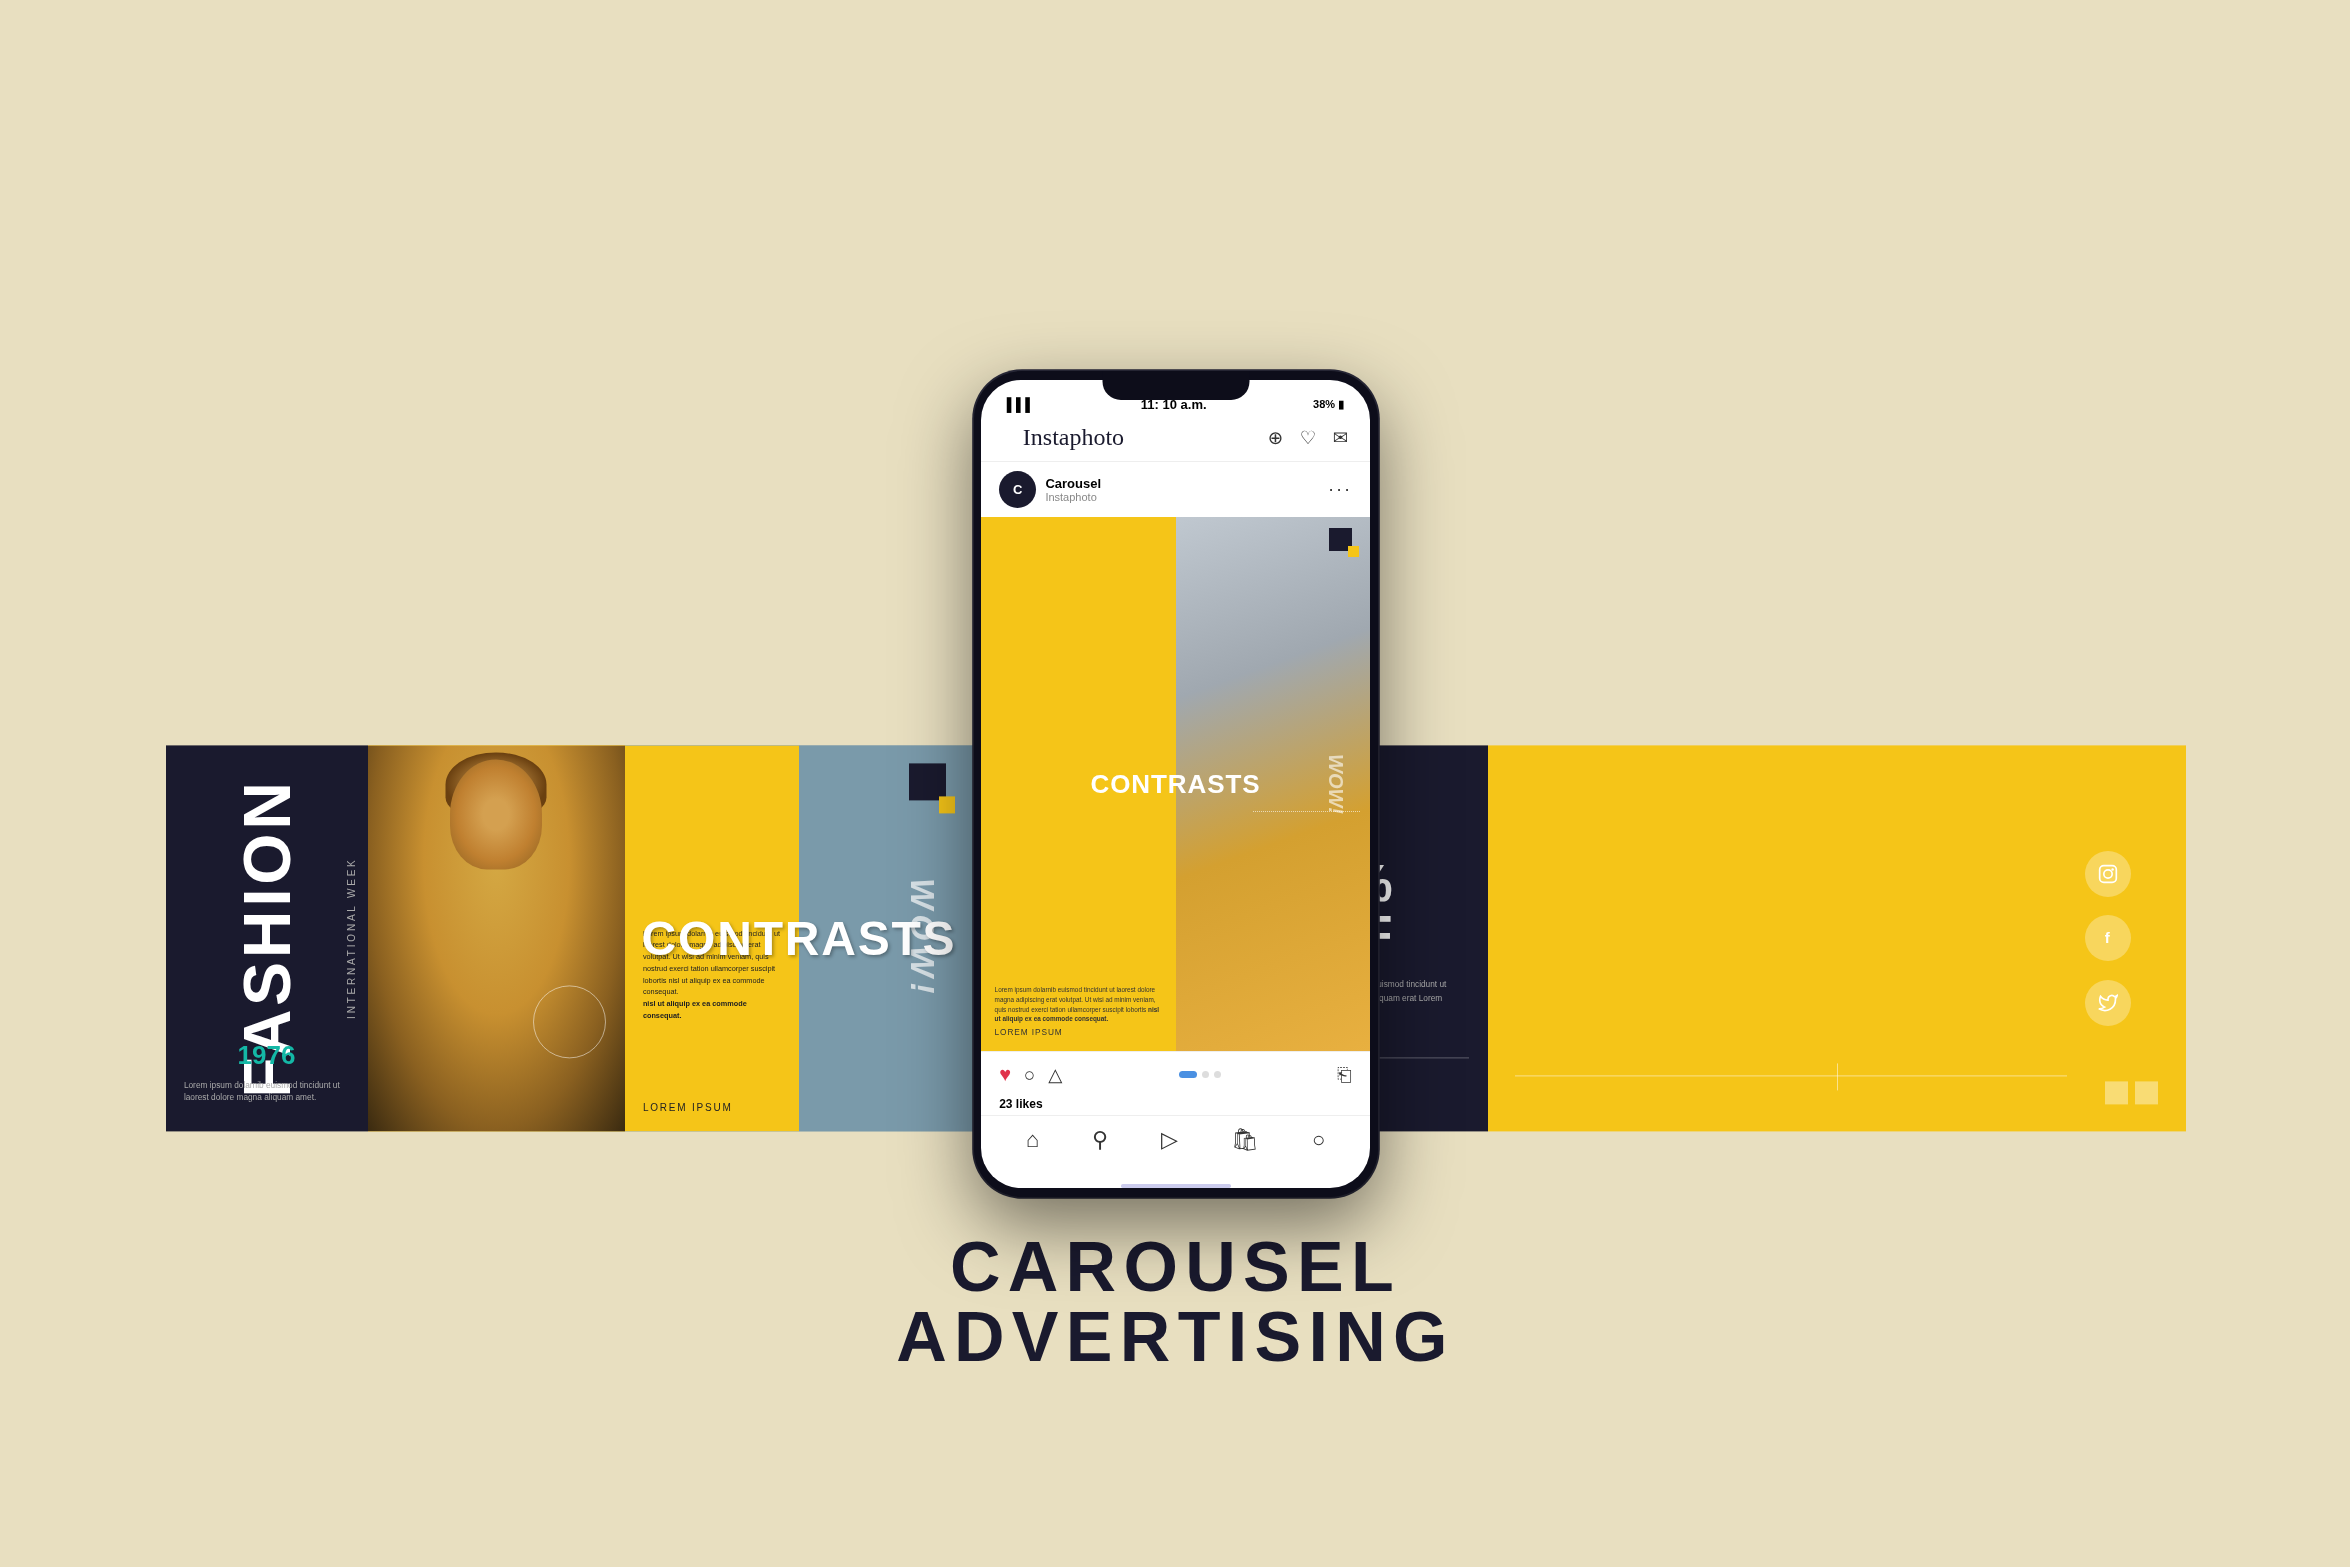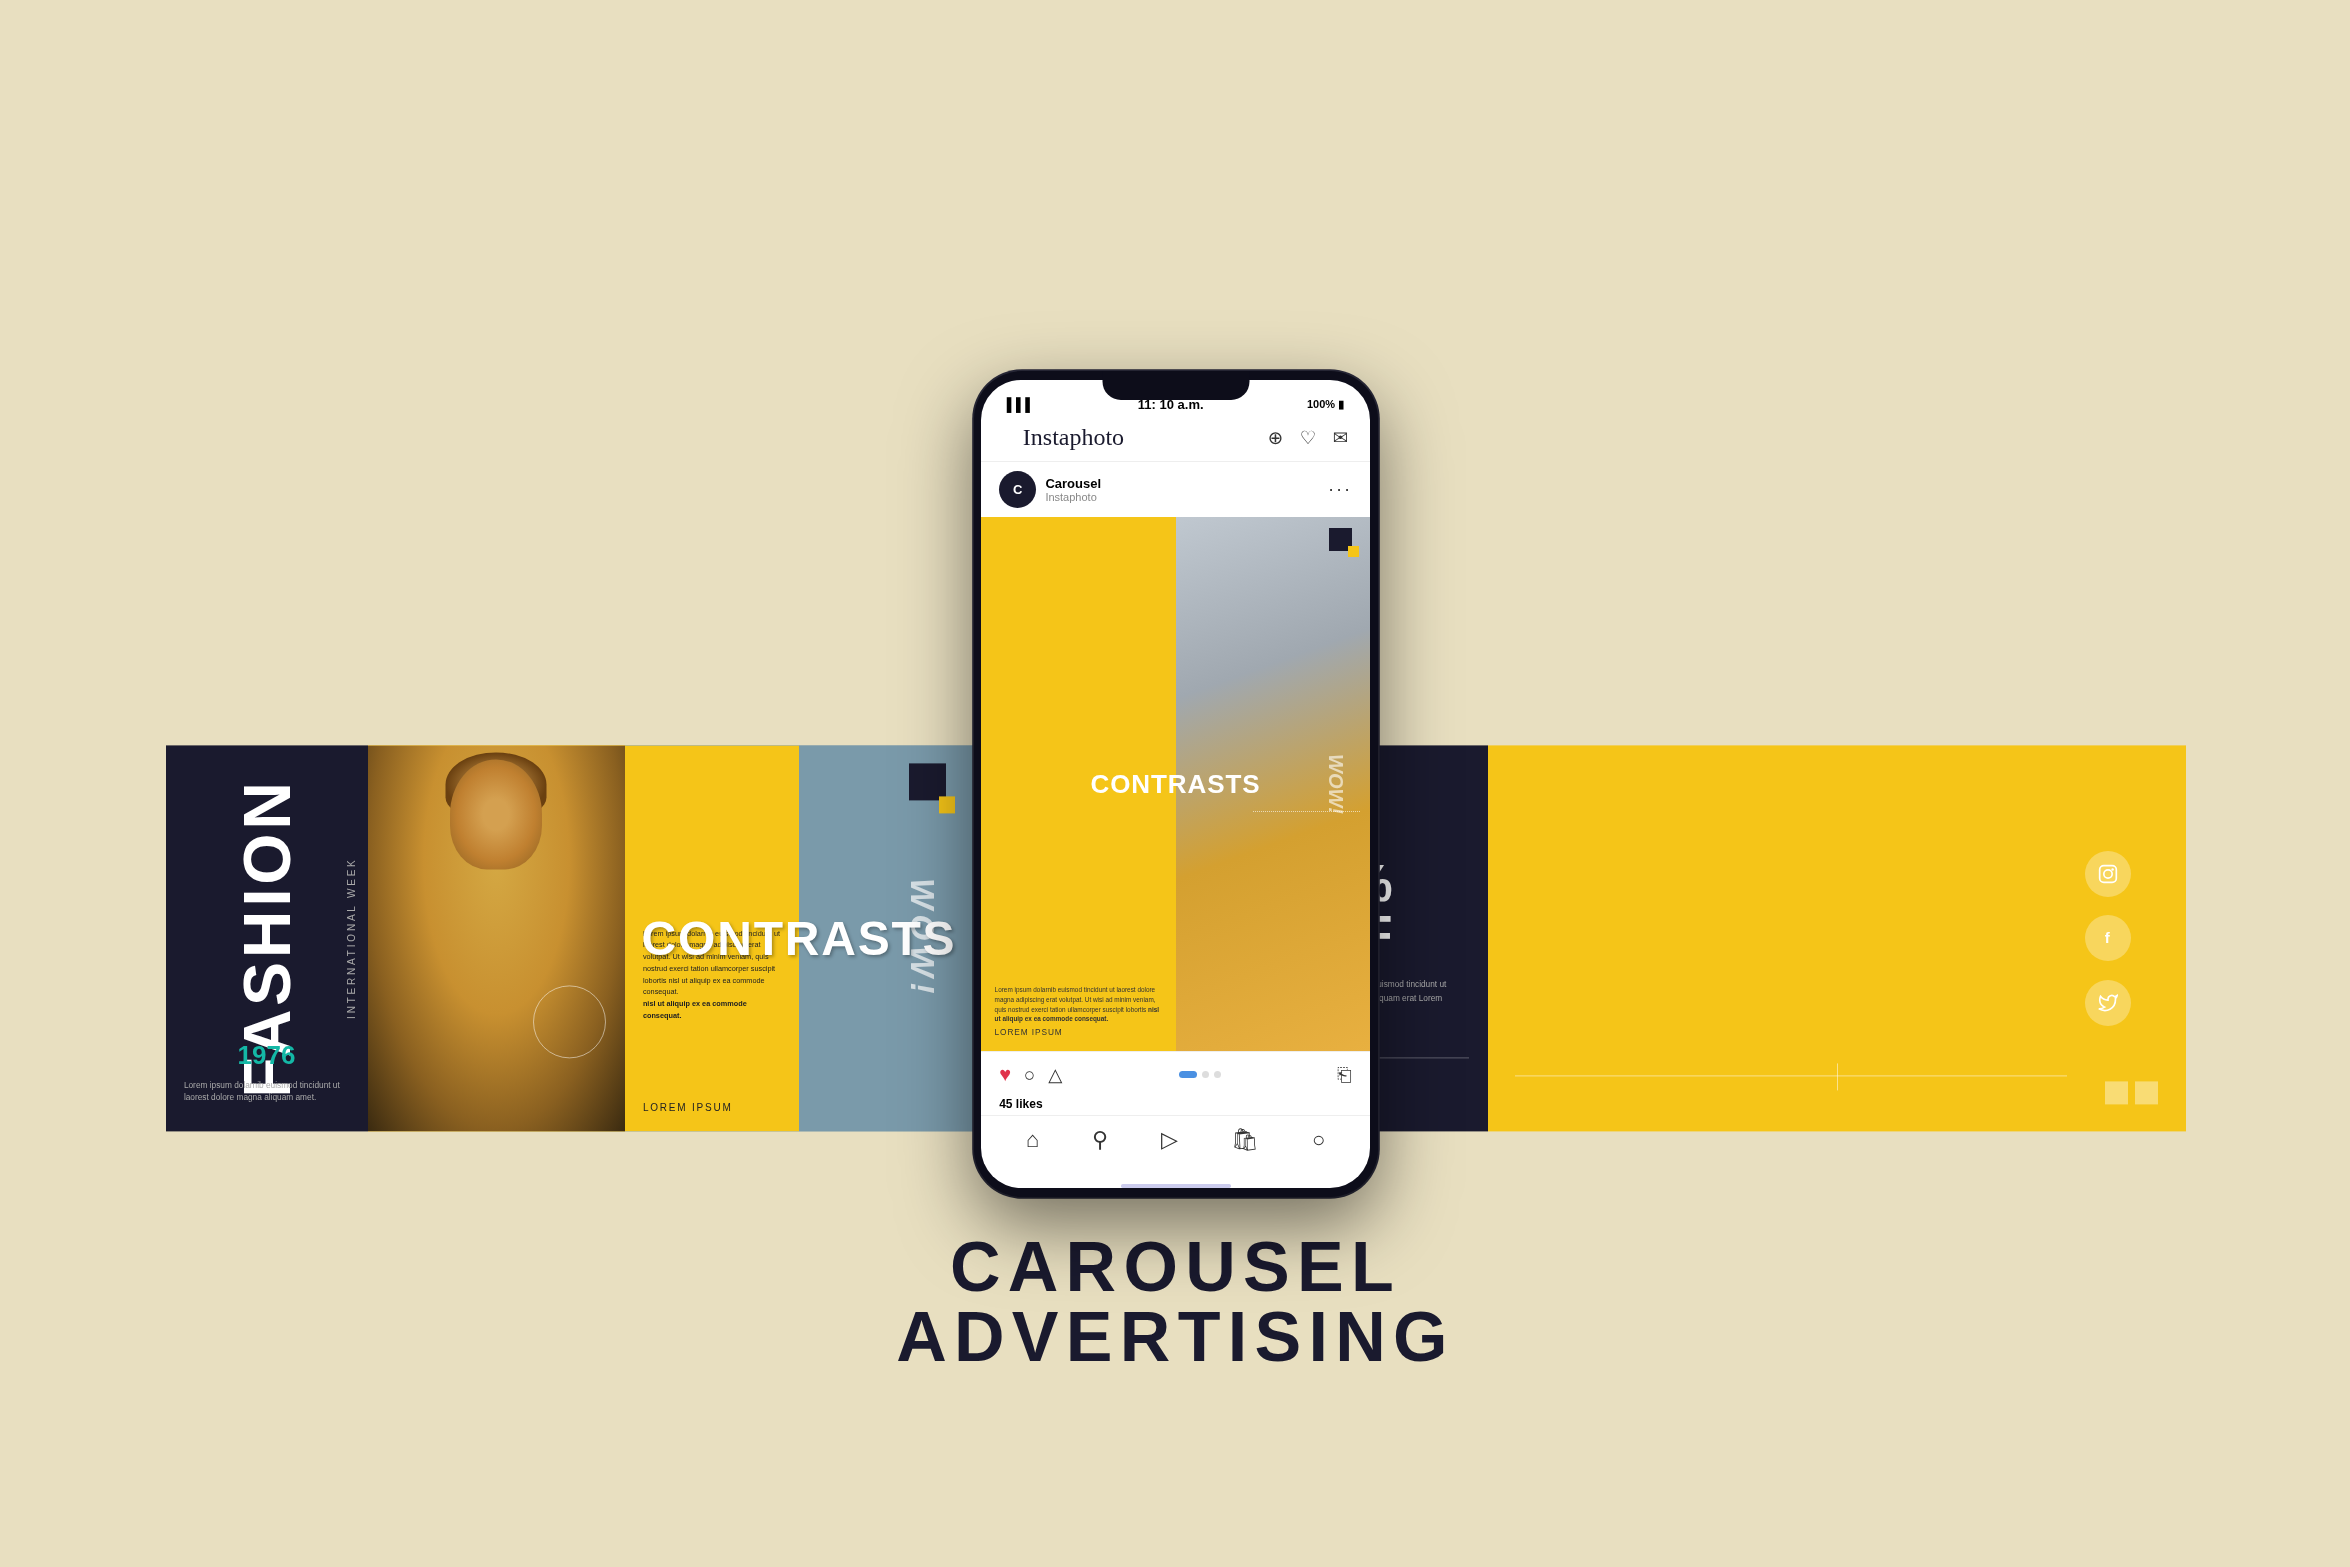--- a/index.html
+++ b/index.html
@@ -756,21 +756,21 @@
   </div>
 
   <div class="phone-mockup">
     <div class="phone-notch"></div>
     <div class="phone-screen">
 
       <div class="status-bar">
         <span class="signal-icon">▌▌▌</span>
         <span>11: 10 a.m.</span>
         <span class="battery-icon">
-          <span>100%</span> ▮
+          <span>38%</span> ▮
         </span>
       </div>
 
       <div class="app-header">
         <span class="app-logo">Instaphoto</span>
         <div class="header-icons">
           <span class="header-icon">⊕</span>
           <span class="header-icon">♡</span>
           <span class="header-icon">✉</span>
         </div>
@@ -813,21 +813,21 @@
           <span class="action-share">△</span>
         </div>
         <div class="dots-indicator">
           <div class="dot-ind active"></div>
           <div class="dot-ind"></div>
           <div class="dot-ind"></div>
         </div>
         <span class="action-bookmark">⎗</span>
       </div>
 
-      <div class="likes-text">45 likes</div>
+      <div class="likes-text">23 likes</div>
 
       <div class="bottom-nav">
         <span class="nav-icon">⌂</span>
         <span class="nav-icon">⚲</span>
         <span class="nav-icon">▷</span>
         <span class="nav-icon">🛍</span>
         <span class="nav-icon">○</span>
       </div>
       <div class="home-indicator"></div>
 

